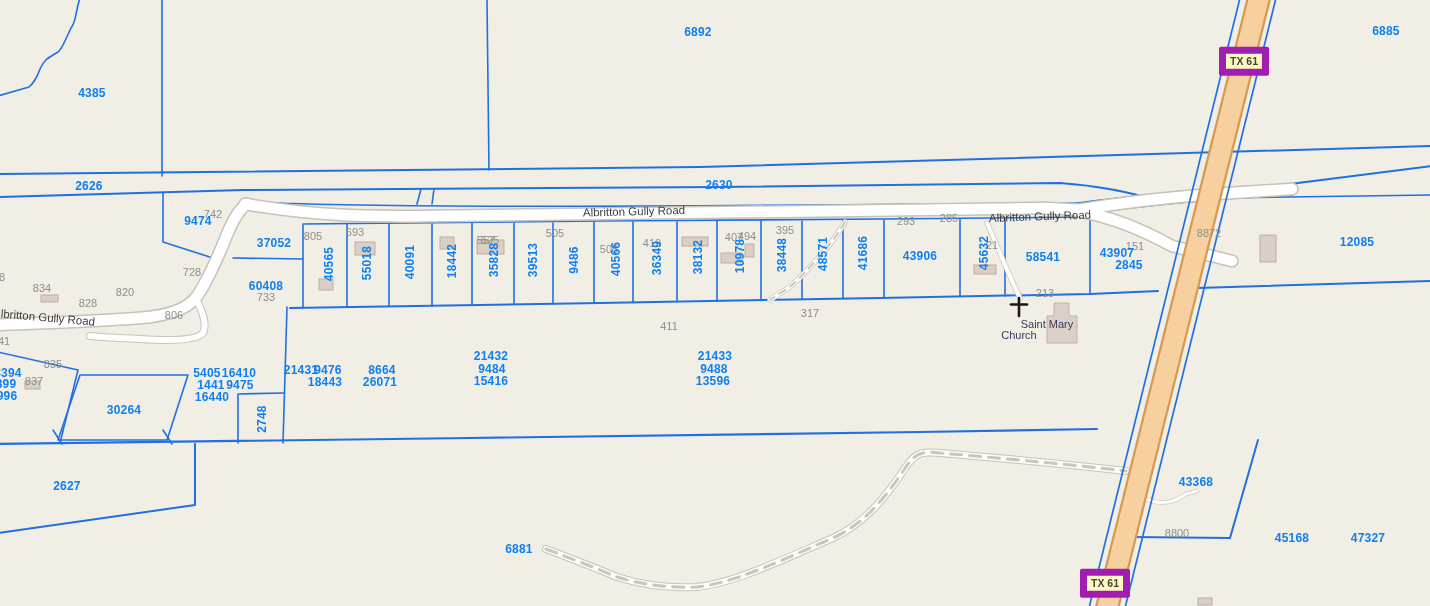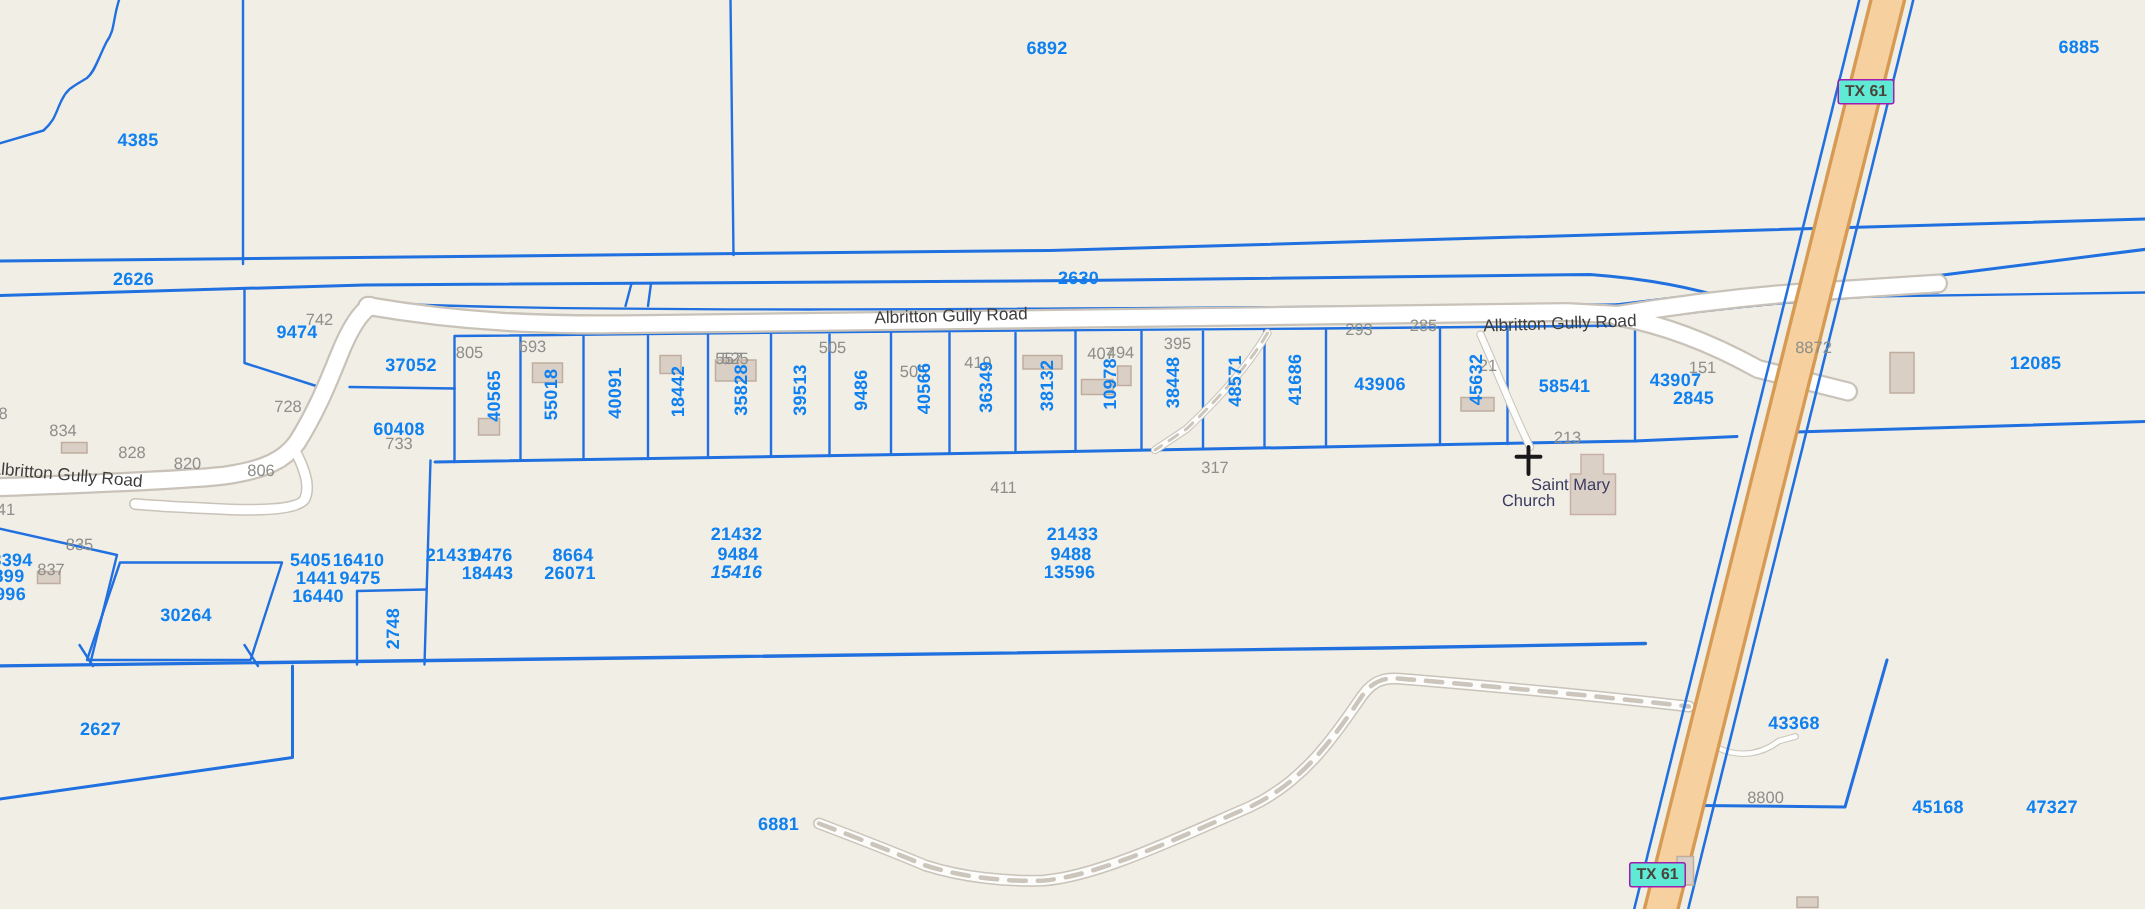--- a/index.html
+++ b/index.html
@@ -6,21 +6,21 @@
   #map{position:relative;width:1430px;height:606px;overflow:hidden;background:#f1eee6;
        font-family:"Liberation Sans",sans-serif;}
   #gfx{position:absolute;left:0;top:0;}
   #labels{position:absolute;left:0;top:0;width:100%;height:100%;}
   .lbl{position:absolute;transform:translate(-50%,-50%);white-space:nowrap;line-height:1;}
   .p{color:#0f80f0;font-size:12px;font-weight:bold;letter-spacing:.2px;}
   .p.vert{transform:translate(-50%,-50%) rotate(-90deg);}
   .a{color:#8e8e8a;font-size:11px;}
   .r{color:#3e3e3e;font-size:11.5px;}
   .c{color:#3a3a60;font-size:11px;}
-  .shield{position:absolute;transform:translate(-50%,-50%);background:#5eead4;border:1px solid #a21caf;
+  .shield{position:absolute;transform:translate(-50%,-50%);background:#fef9c3;border:7px solid #a21caf;
           color:#4a4438;font-size:10.5px;font-weight:bold;padding:1px 4px;border-radius:2px;line-height:1.2;}
 </style>
 </head>
 <body>
 
 <div id="map">
   <svg id="gfx" width="1430" height="606" viewBox="0 0 1430 606">
 
     <g stroke="#2170e0" fill="none" stroke-width="1.6" stroke-linejoin="round" stroke-linecap="round">
       <path d="M80,-2 C75,12 77,20 71,28 C65,40 63,48 58,52 C48,58 45,59 41,67 C37,75 37,80 29,87 L-2,96"></path>
@@ -130,21 +130,21 @@
       <path d="M1019,298 L1019,316"></path>
       <path d="M1011,304.5 L1027,304.5"></path>
     </g>
   </svg>
 
   <div id="labels">
       <span class="lbl a" style="left: 213px; top: 214px;">742</span>
       <span class="lbl a" style="left: 192px; top: 272px;">728</span>
       <span class="lbl a" style="left: 42px; top: 288px;">834</span>
       <span class="lbl a" style="left: 88px; top: 303px;">828</span>
-      <span class="lbl a" style="left: 125px; top: 310px; text-align: center;">820</span>
+      <span class="lbl a" style="left: 125px; top: 292px; text-align: center;">820</span>
       <span class="lbl a" style="left: 174px; top: 315px;">806</span>
       <span class="lbl a" style="left: 2px; top: 277px;">8</span>
       <span class="lbl a" style="left: 4px; top: 341px;">41</span>
       <span class="lbl a" style="left: 53px; top: 364px;">835</span>
       <span class="lbl a" style="left: 34px; top: 381px;">837</span>
       <span class="lbl a" style="left: 266px; top: 297px;">733</span>
       <span class="lbl a" style="left: 313px; top: 236px;">805</span>
       <span class="lbl a" style="left: 355px; top: 232px;">693</span>
       <span class="lbl a" style="left: 442px; top: 240px; margin-left: 44px;">557</span>
       <span class="lbl a" style="left: 490px; top: 240px;">525</span>
@@ -201,21 +201,21 @@
       <span class="lbl p" style="left: 240px; top: 385px;">9475</span>
       <span class="lbl p" style="left: 212px; top: 397px;">16440</span>
       <span class="lbl p" style="left: 301px; top: 370px;">21431</span>
       <span class="lbl p" style="left: 328px; top: 370px;">9476</span>
       <span class="lbl p" style="left: 325px; top: 382px;">18443</span>
       <span class="lbl p" style="left: 382px; top: 370px;">8664</span>
       <span class="lbl p" style="left: 380px; top: 382px;">26071</span>
       <span class="lbl p vert" style="left: 262px; top: 419px;">2748</span>
       <span class="lbl p" style="left: 491px; top: 356px;">21432</span>
       <span class="lbl p" style="left: 492px; top: 369px;">9484</span>
-      <span class="lbl p" style="left: 491px; top: 381px; font-style: italic;">15416</span>
+      <span class="lbl p" style="left: 491px; top: 381px;">15416</span>
       <span class="lbl p" style="left: 715px; top: 356px;">21433</span>
       <span class="lbl p" style="left: 714px; top: 369px;">9488</span>
       <span class="lbl p" style="left: 713px; top: 381px;">13596</span>
       <span class="lbl p" style="left: 67px; top: 486px;">2627</span>
       <span class="lbl p" style="left: 519px; top: 549px;">6881</span>
       <span class="lbl p" style="left: 1196px; top: 482px;">43368</span>
       <span class="lbl p" style="left: 1292px; top: 538px;">45168</span>
       <span class="lbl p" style="left: 1368px; top: 538px;">47327</span>
       <span class="lbl r" style="left: 44px; top: 318px; transform: translate(-50%, -50%) rotate(5deg);">Albritton Gully Road</span>
       <span class="lbl r" style="left: 634px; top: 212px; transform: translate(-50%, -50%) rotate(-1.5deg);">Albritton Gully Road</span>

